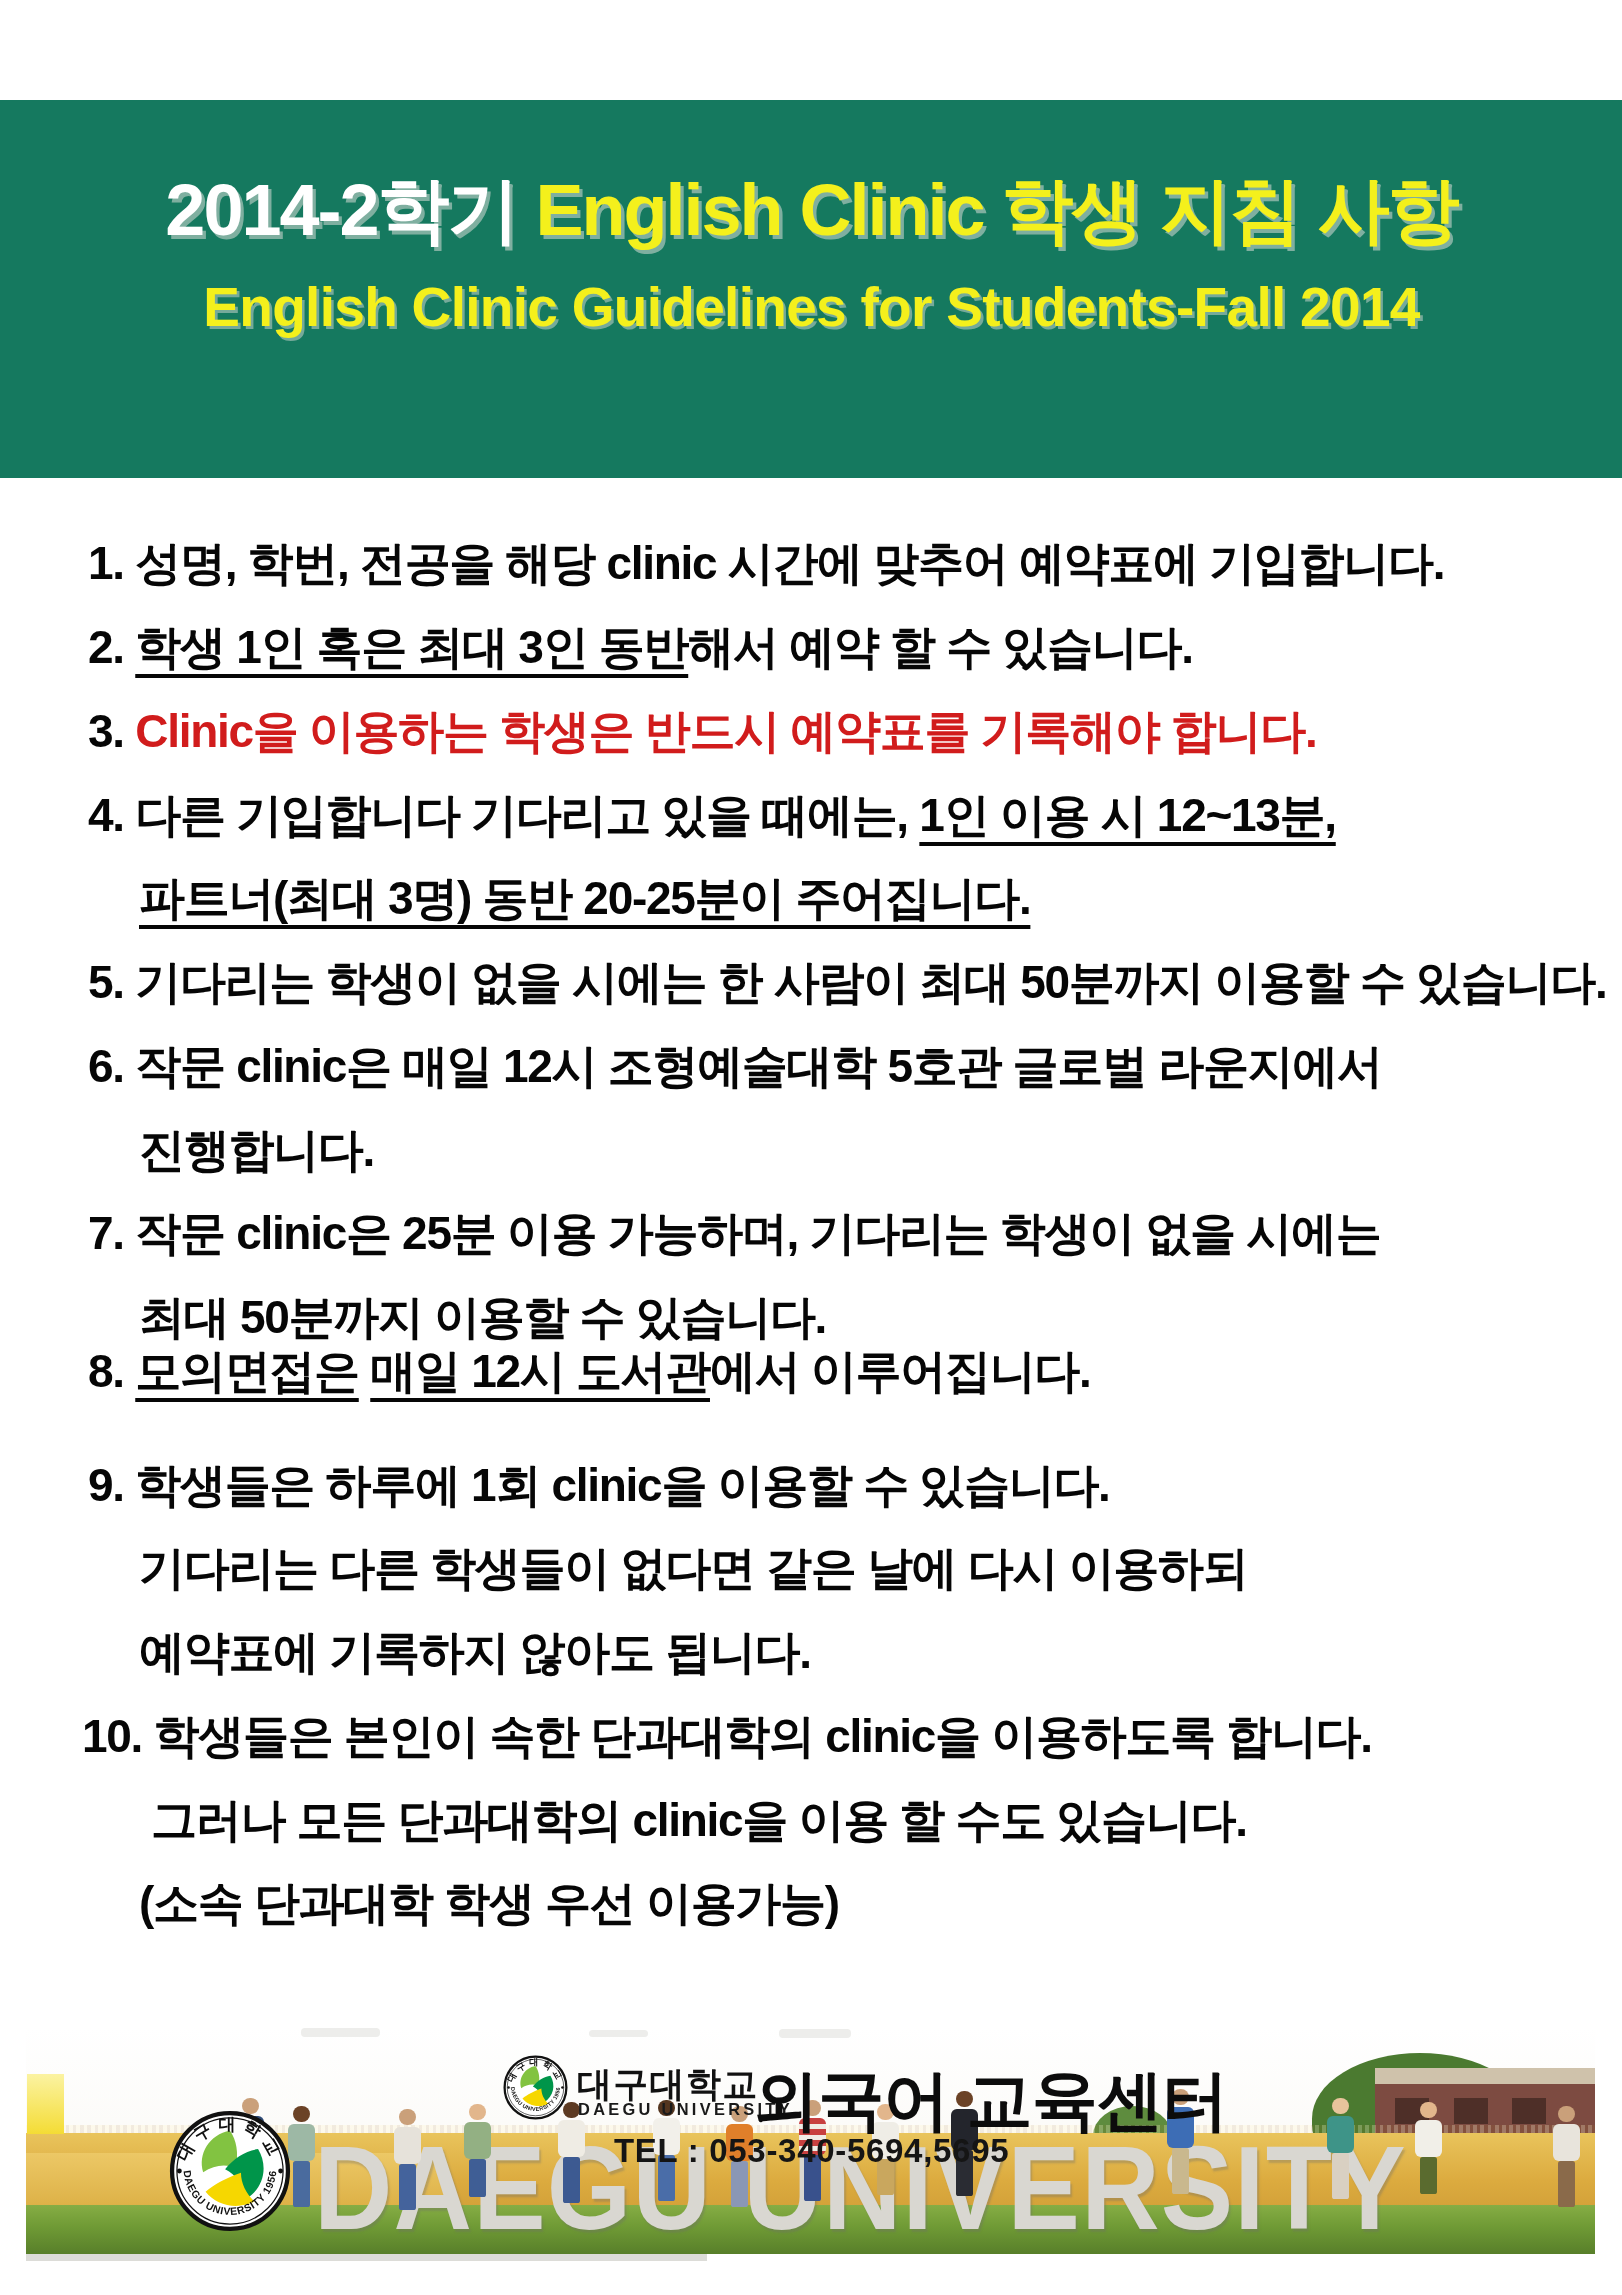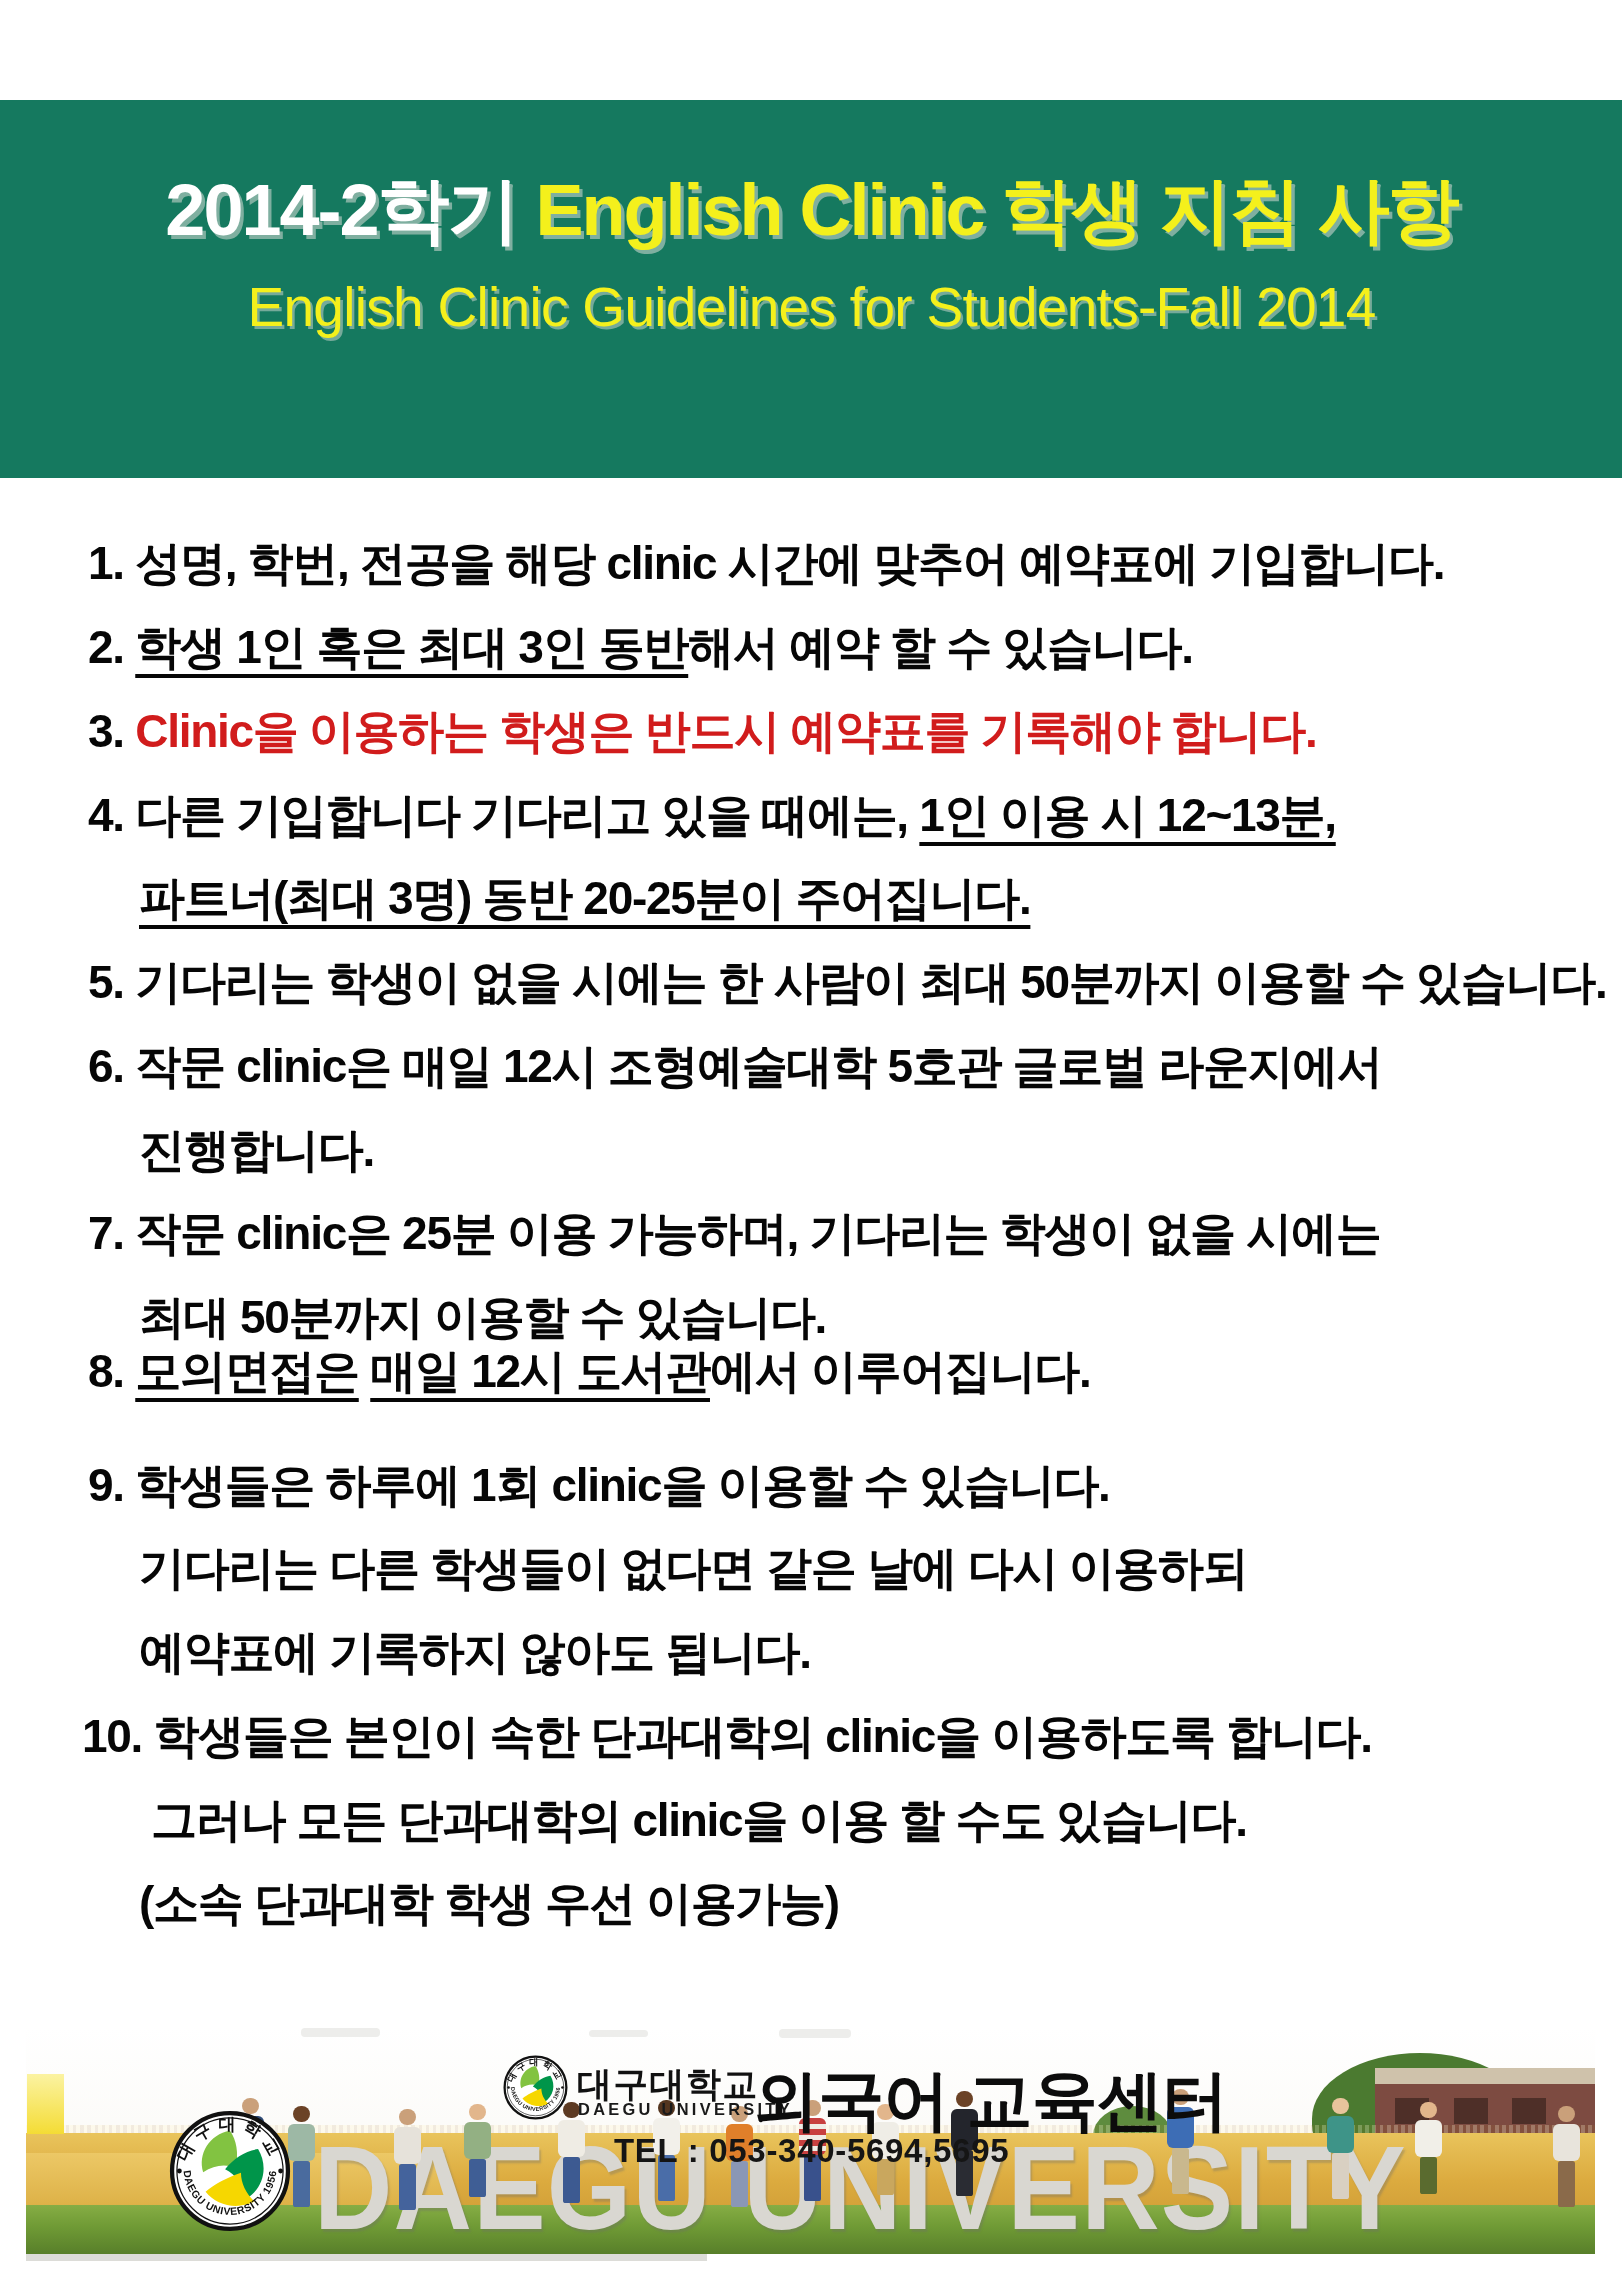--- a/index.html
+++ b/index.html
@@ -7,21 +7,21 @@
        font-family:"Liberation Sans","DejaVu Sans",sans-serif;overflow:hidden;}
 
   
   .banner{position:absolute;left:0;top:100px;width:1623px;height:378px;background:#15795f;}
   .title1{position:absolute;left:0;top:63px;width:100%;text-align:center;
           font-size:72px;font-weight:800;letter-spacing:-2px;white-space:nowrap;
           text-shadow:3.3px 3.9px 0 rgba(215,220,214,.55);}
   .title1 .w{color:#ffffff;}
   .title1 .y{color:#f4f01c;}
   .title2{position:absolute;left:0;top:175px;width:100%;text-align:center;
-          font-size:55px;font-weight:400;letter-spacing:-0.7px;color:#f4f01c;white-space:nowrap;
+          font-size:55px;font-weight:700;letter-spacing:-0.7px;color:#f4f01c;white-space:nowrap;
           text-shadow:2.6px 3.3px 0 rgba(215,220,214,.5);}
 
   
   .line{position:absolute;left:88px;width:1512px;font-size:46px;font-weight:600;
         color:#060606;letter-spacing:-1.3px;white-space:nowrap;}
   .line.cont{left:139px;}
   .u{text-decoration:underline;text-decoration-thickness:3.9px;text-underline-offset:10.5px;
      text-decoration-color:#060606;}
   .red{color:#d11c1c;}
   .b{font-weight:800;}

